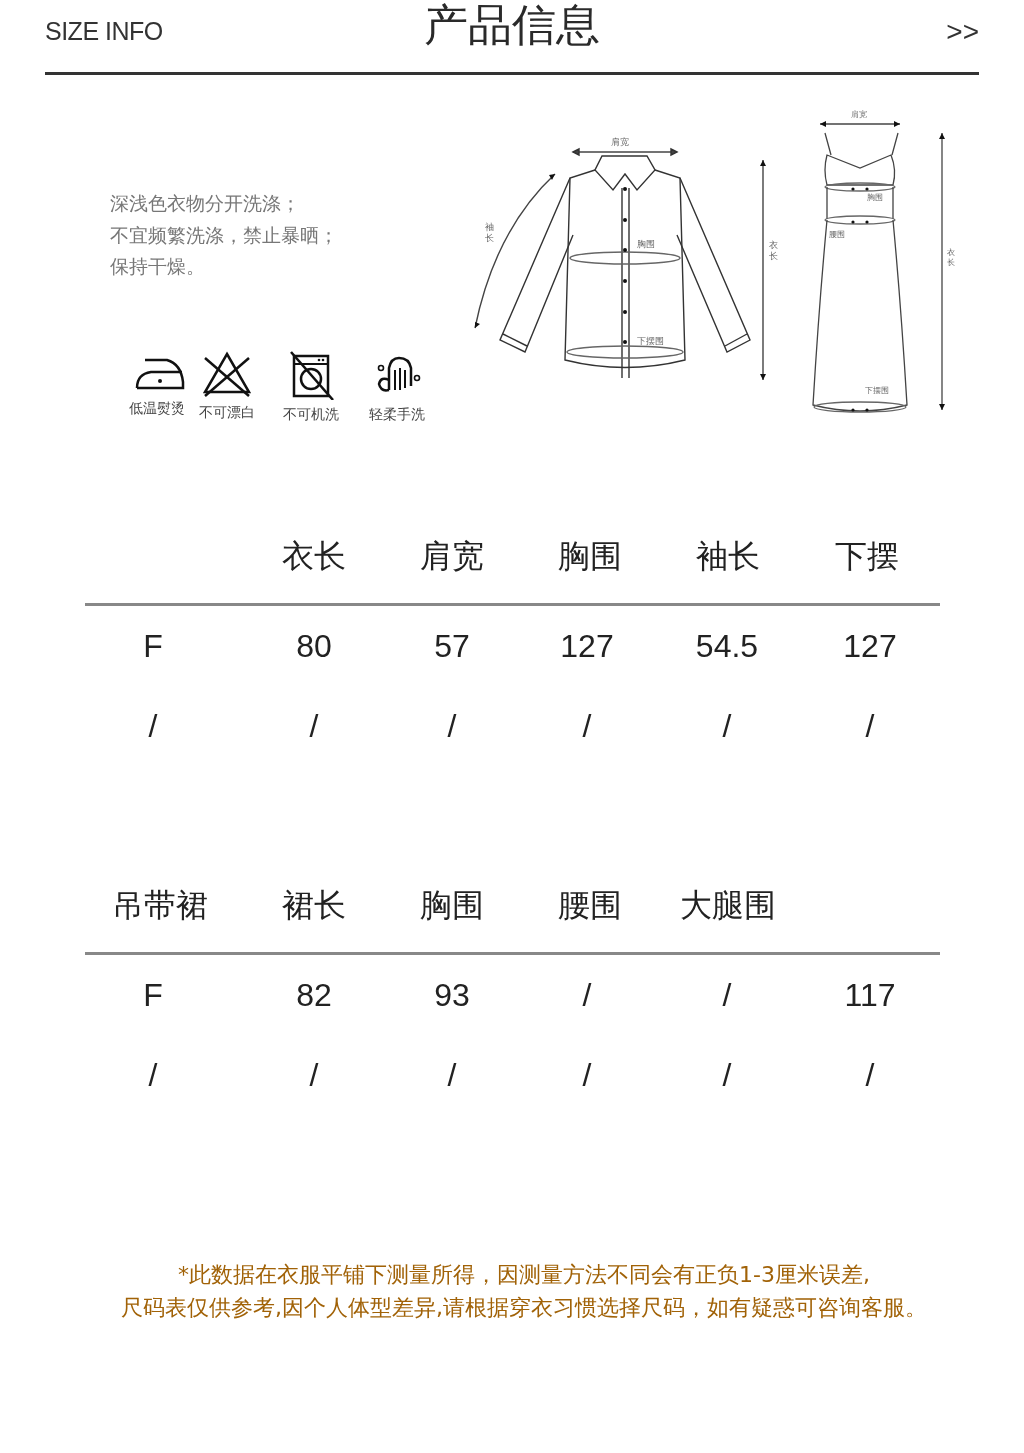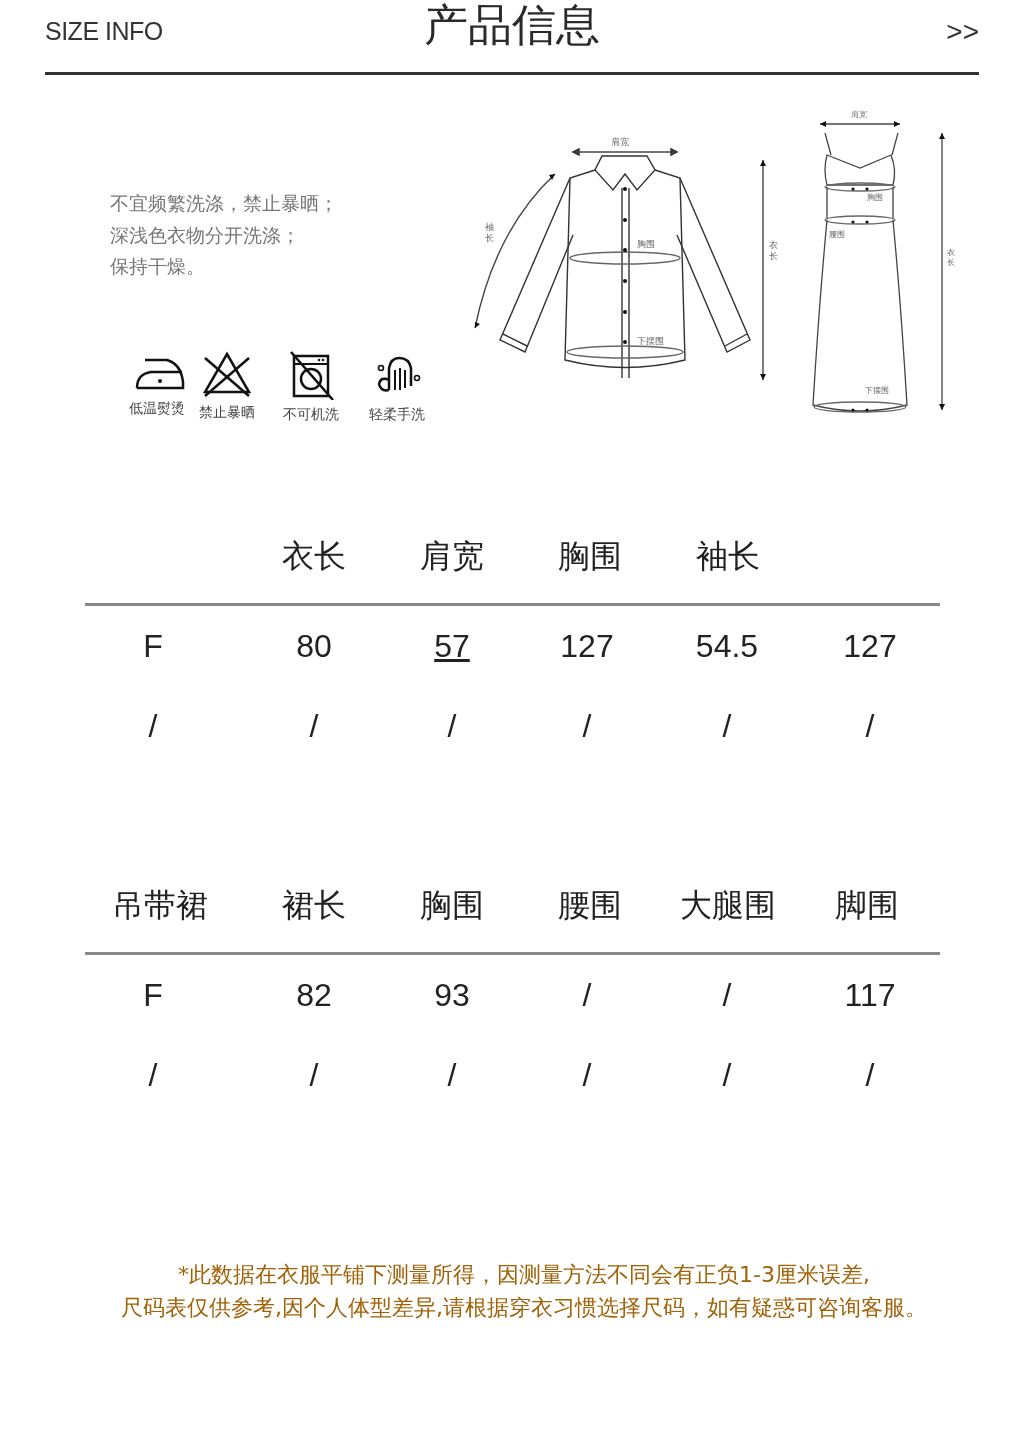--- a/index.html
+++ b/index.html
@@ -36,41 +36,41 @@
 <body>
 
 <div class="header">
   <div class="en">SIZE INFO</div>
   <div class="title">产品信息</div>
   <div class="arrow">&gt;&gt;</div>
   <div class="rule"></div>
 </div>
 
 <div class="care-text">
+  <div>深浅色衣物分开洗涤；</div>
   <div>不宜频繁洗涤，禁止暴晒；</div>
-  <div>深浅色衣物分开洗涤；</div>
   <div>保持干燥。</div>
 </div>
 
 <div class="care-icons">
   <div class="care-icon" style="left:12px;">
     <svg width="60" height="44" viewBox="0 0 60 44">
       <path d="M10 38 L56 38 L56 32 Q54 14 40 10 L18 10" fill="none" stroke="#111" stroke-width="2.5"></path>
       <path d="M10 38 Q10 24 24 22 L55 22" fill="none" stroke="#111" stroke-width="2.5"></path>
       <circle cx="33" cy="31" r="2" fill="#111"></circle>
     </svg>
     <div class="lbl">低温熨烫</div>
   </div>
   <div class="care-icon" style="left:82px;">
     <svg width="60" height="48" viewBox="0 0 60 48">
       <path d="M30 4 L52 42 L8 42 Z" fill="none" stroke="#111" stroke-width="2.5"></path>
       <line x1="8" y1="8" x2="52" y2="46" stroke="#111" stroke-width="2.5"></line>
       <line x1="52" y1="8" x2="8" y2="46" stroke="#111" stroke-width="2.5"></line>
     </svg>
-    <div class="lbl">禁止暴晒</div>
+    <div class="lbl">不可漂白</div>
   </div>
   <div class="care-icon" style="left:166px;">
     <svg width="60" height="50" viewBox="0 0 60 50">
       <rect x="13" y="6" width="34" height="40" fill="none" stroke="#111" stroke-width="2.5"></rect>
       <line x1="13" y1="14" x2="47" y2="14" stroke="#111" stroke-width="2"></line>
       <circle cx="38" cy="10" r="1.3" fill="#111"></circle>
       <circle cx="42" cy="10" r="1.3" fill="#111"></circle>
       <circle cx="30" cy="29" r="10" fill="none" stroke="#111" stroke-width="2.5"></circle>
       <line x1="10" y1="2" x2="52" y2="50" stroke="#111" stroke-width="2.5"></line>
     </svg>
@@ -170,26 +170,27 @@
     </g>
   </svg>
 </div>
 
 <div class="size-table" style="top:515px;">
   <div class="hrow">
     <div class="cell" style="left:229px;">衣长</div>
     <div class="cell" style="left:367px;">肩宽</div>
     <div class="cell" style="left:505px;">胸围</div>
     <div class="cell" style="left:643px;">袖长</div>
+    <div class="cell" style="left:782px;">下摆</div>
   </div>
   <div class="divider" style="margin-top:8px;"></div>
   <div class="drow">
     <div class="cell" style="left:68px;">F</div>
     <div class="cell" style="left:229px;">80</div>
-    <div class="cell" style="left:367px;text-decoration:underline;">57</div>
+    <div class="cell" style="left:367px;">57</div>
     <div class="cell" style="left:502px;">127</div>
     <div class="cell" style="left:642px;">54.5</div>
     <div class="cell" style="left:785px;">127</div>
   </div>
   <div class="drow">
     <div class="cell" style="left:68px;">/</div>
     <div class="cell" style="left:229px;">/</div>
     <div class="cell" style="left:367px;">/</div>
     <div class="cell" style="left:502px;">/</div>
     <div class="cell" style="left:642px;">/</div>
@@ -197,21 +198,20 @@
   </div>
 </div>
 
 <div class="size-table" style="top:864px;">
   <div class="hrow">
     <div class="cell" style="left:75px;">吊带裙</div>
     <div class="cell" style="left:229px;">裙长</div>
     <div class="cell" style="left:367px;">胸围</div>
     <div class="cell" style="left:505px;">腰围</div>
     <div class="cell" style="left:643px;">大腿围</div>
-    <div class="cell" style="left:782px;">脚围</div>
   </div>
   <div class="divider" style="margin-top:8px;"></div>
   <div class="drow">
     <div class="cell" style="left:68px;">F</div>
     <div class="cell" style="left:229px;">82</div>
     <div class="cell" style="left:367px;">93</div>
     <div class="cell" style="left:502px;">/</div>
     <div class="cell" style="left:642px;">/</div>
     <div class="cell" style="left:785px;">117</div>
   </div>

